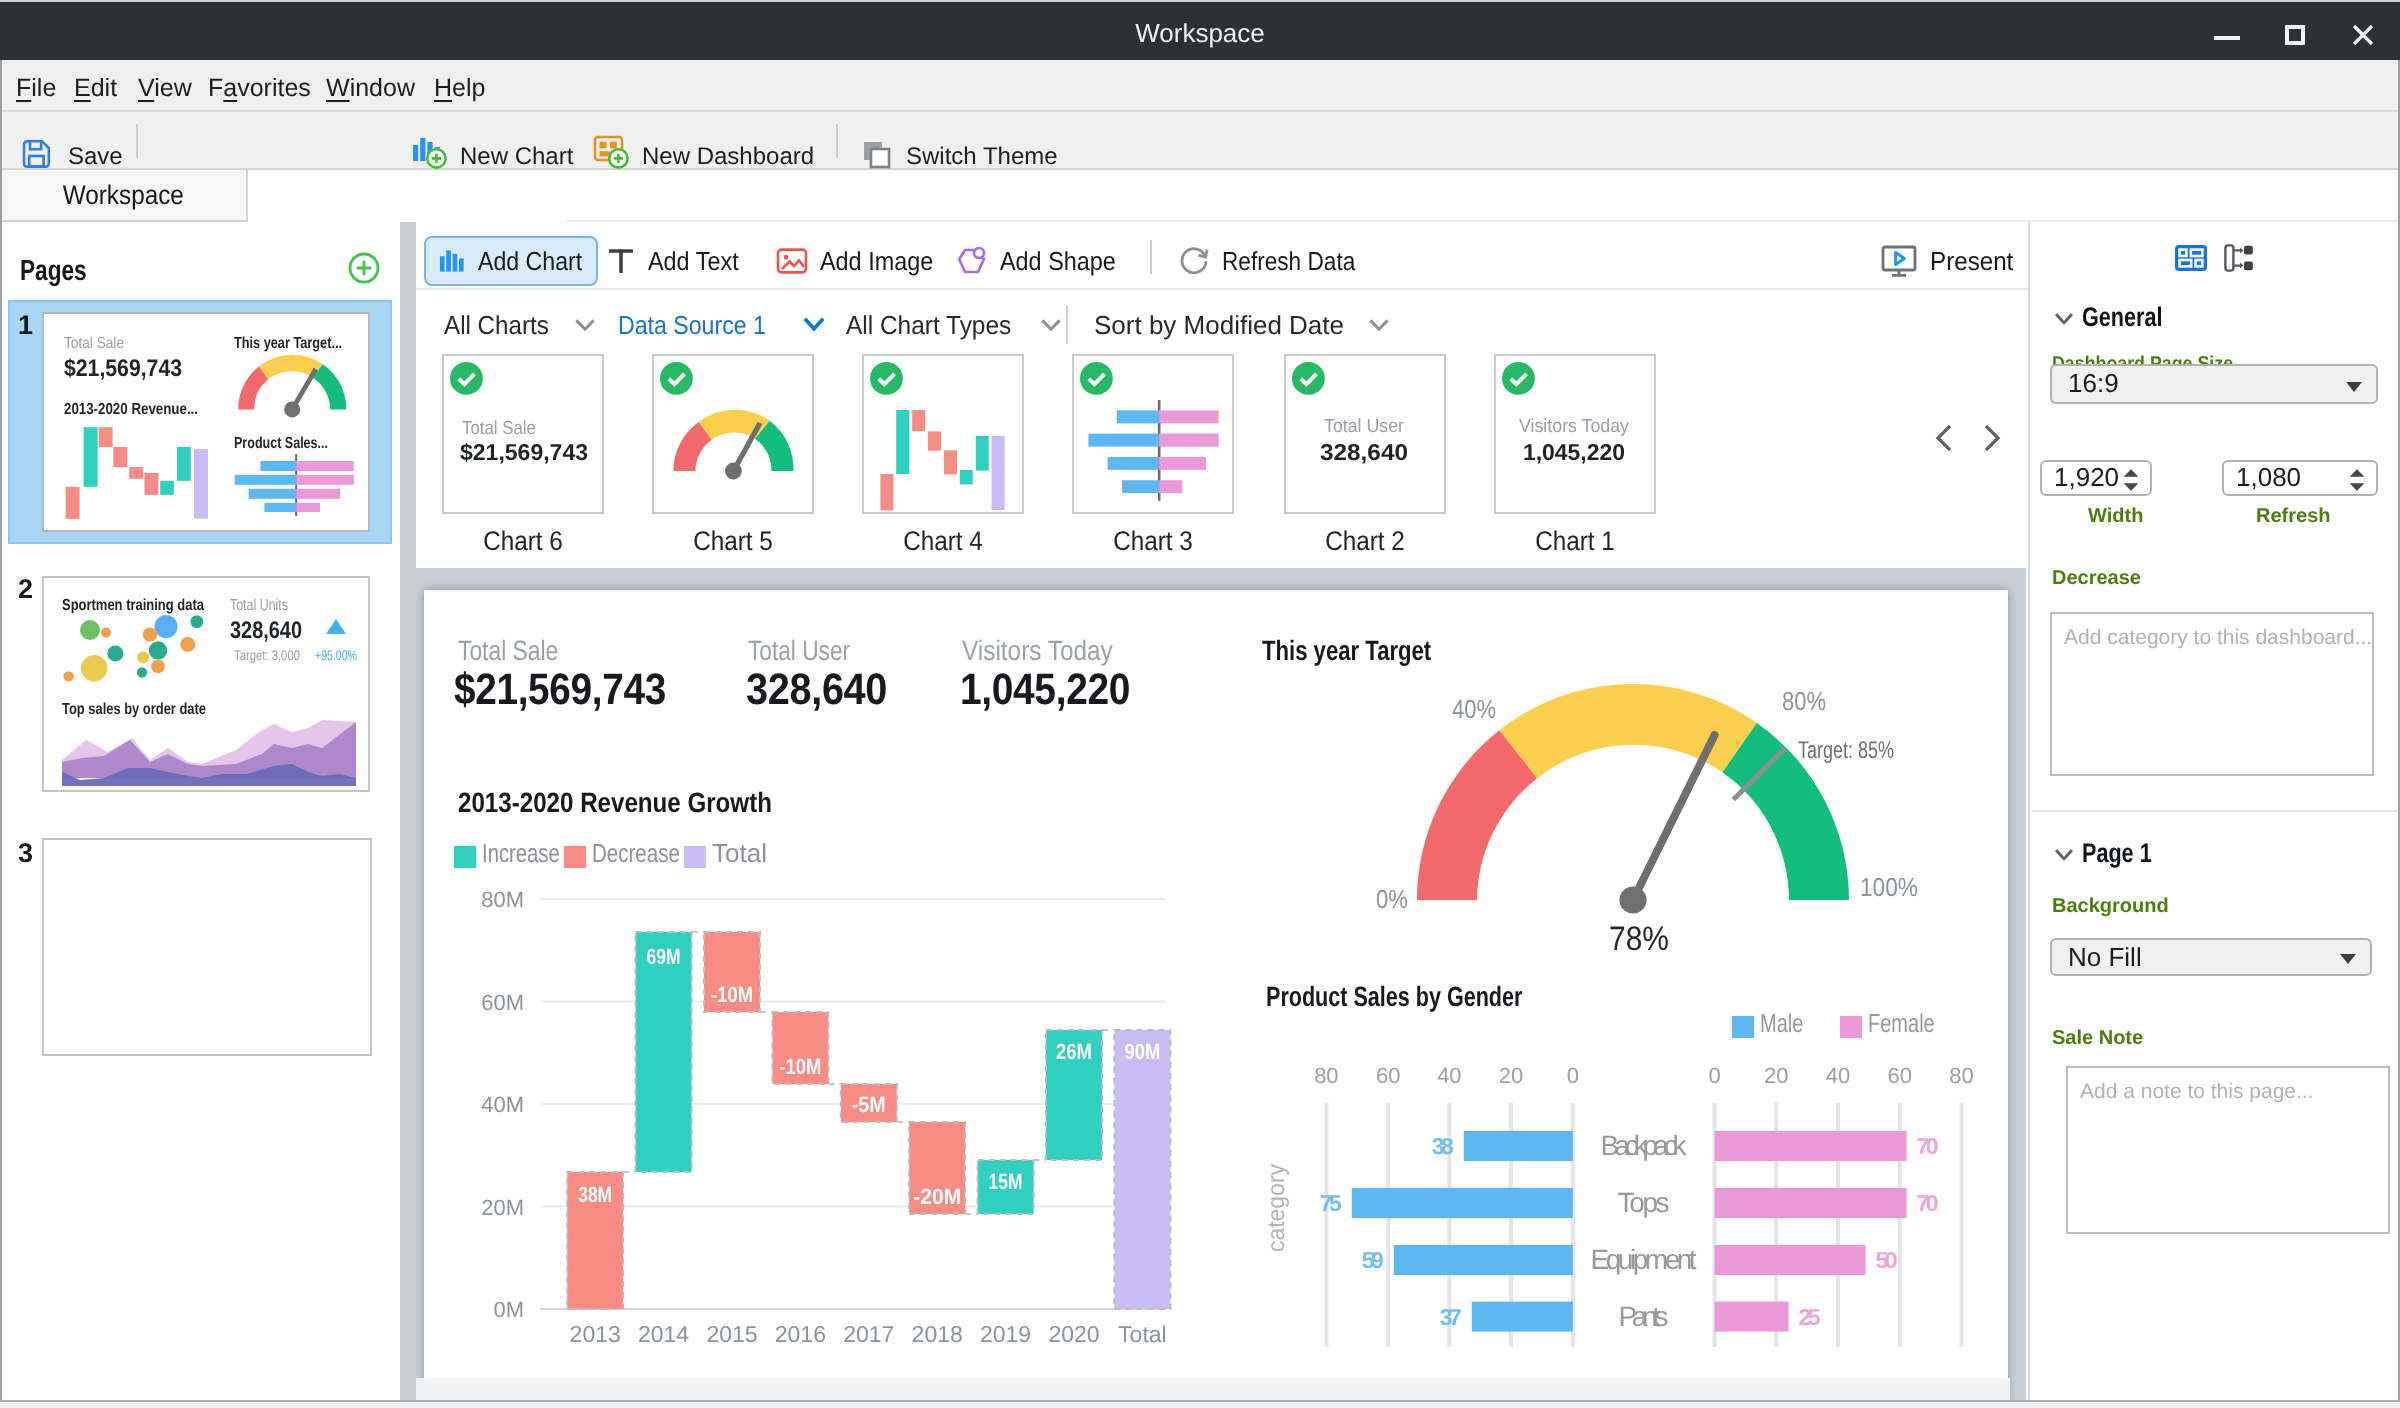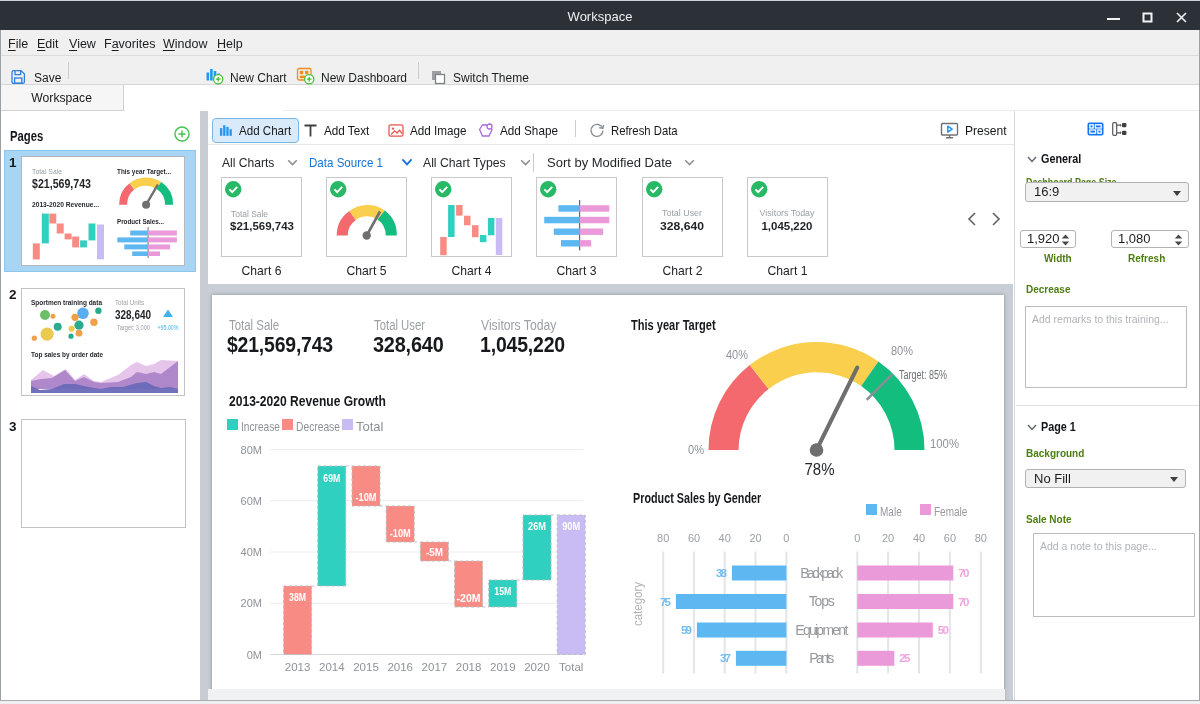--- a/index.html
+++ b/index.html
@@ -39,21 +39,21 @@
 .thumb { position:absolute; background:#fff; }
 
 .act { position:absolute; display:flex; align-items:center; font-size:13px; color:#17181a; white-space:nowrap; }
 .filter { position:absolute; display:flex; align-items:center; font-size:13px; color:#26282a; }
 .card { position:absolute; width:81px; height:80px; background:#fff; border:1px solid #c9c9c9; }
 .cardlabel { position:absolute; width:81px; text-align:center; font-size:13.5px; color:#212326; transform:scaleX(0.9); }
 
 .kpi-l { position:absolute; font-size:14px; color:#9ba1a7; }
 .kpi-v { position:absolute; font-size:22px; font-weight:bold; color:#17191c; letter-spacing:-0.2px; }
 .ctitle { position:absolute; font-size:14px; font-weight:bold; color:#17191c; }
-.leg { position:absolute; display:flex; align-items:flex-start; font-size:13px; color:#8d9196; }
+.leg { position:absolute; display:flex; align-items:flex-end; font-size:13px; color:#8d9196; }
 .leg .sq { display:inline-block; width:11px; height:11px; margin-right:3px; }
 
 .rp-h { position:absolute; font-size:13.5px; font-weight:bold; color:#111417; }
 .rp-l { position:absolute; font-size:10px; color:#4d7c0f;font-weight:bold; }
 .rp-dd { position:absolute; height:20px; background:#f1f1f2; border:1px solid #b2b2b2; border-radius:3px; font-size:13px; color:#1a1c1e; line-height:18px; padding-left:8px; }
 .rp-spin { position:absolute; height:18px; background:#fff; border:1px solid #b2b2b2; border-radius:3px; font-size:13px; color:#1a1c1e; line-height:16px; padding-left:6px; }
 .rp-ta { position:absolute; background:#fff; border:1px solid #bcbcbc; font-size:10.5px; color:#b0b3b6; padding:6px 6px; white-space:nowrap; overflow:hidden; }
 .ddarrow { position:absolute; right:7px; top:8px; width:0; height:0; border-left:4px solid transparent; border-right:4px solid transparent; border-top:5px solid #3c3f42; }
 .spinarrows { position:absolute; right:5px; top:3px; }
 </style>
@@ -577,21 +577,21 @@
   </div>
   <div class="rp-spin" style="left:95px;top:119px;width:78px">1,080
     <svg class="spinarrows" width="9" height="12">
         <path d="M0.8 4.4 L4.5 0.6 L8.2 4.4 Z" fill="#45484c"></path>
         <path d="M0.8 7.6 L4.5 11.4 L8.2 7.6 Z" fill="#45484c"></path>
       </svg>
   </div>
   <span class="rp-l" style="left:28px;top:142px">Width</span>
   <span class="rp-l" style="left:112px;top:142px">Refresh</span>
   <span class="rp-l" style="left:10px;top:173px">Decrease</span>
-  <div class="rp-ta" style="left:9px;top:195px;width:162px;height:82px">Add remarks to this training...</div>
+  <div class="rp-ta" style="left:9px;top:195px;width:162px;height:82px">Add category to this dashboard...</div>
   <div class="abs" style="left:0;top:294px;width:184px;height:1px;background:#e1e1e1"></div>
   <svg class="abs" style="left:11px;top:312px" width="10" height="8">
       <path d="M1 2 L5 6.5 L9 2" fill="none" stroke="#5f6368" stroke-width="1.4"></path>
     </svg>
   <span class="rp-h" style="left:25px;top:308px"><span class="tx" style="transform:scaleX(0.8)">Page 1</span></span>
   <span class="rp-l" style="left:10px;top:337px">Background</span>
   <div class="rp-dd" style="left:9px;top:358px;width:161px;height:19px">No Fill<span class="ddarrow" style="top:7px"></span></div>
   <span class="rp-l" style="left:10px;top:403px">Sale Note</span>
   <div class="rp-ta" style="left:17px;top:422px;width:162px;height:84px">Add a note to this page...</div>
 </div>

